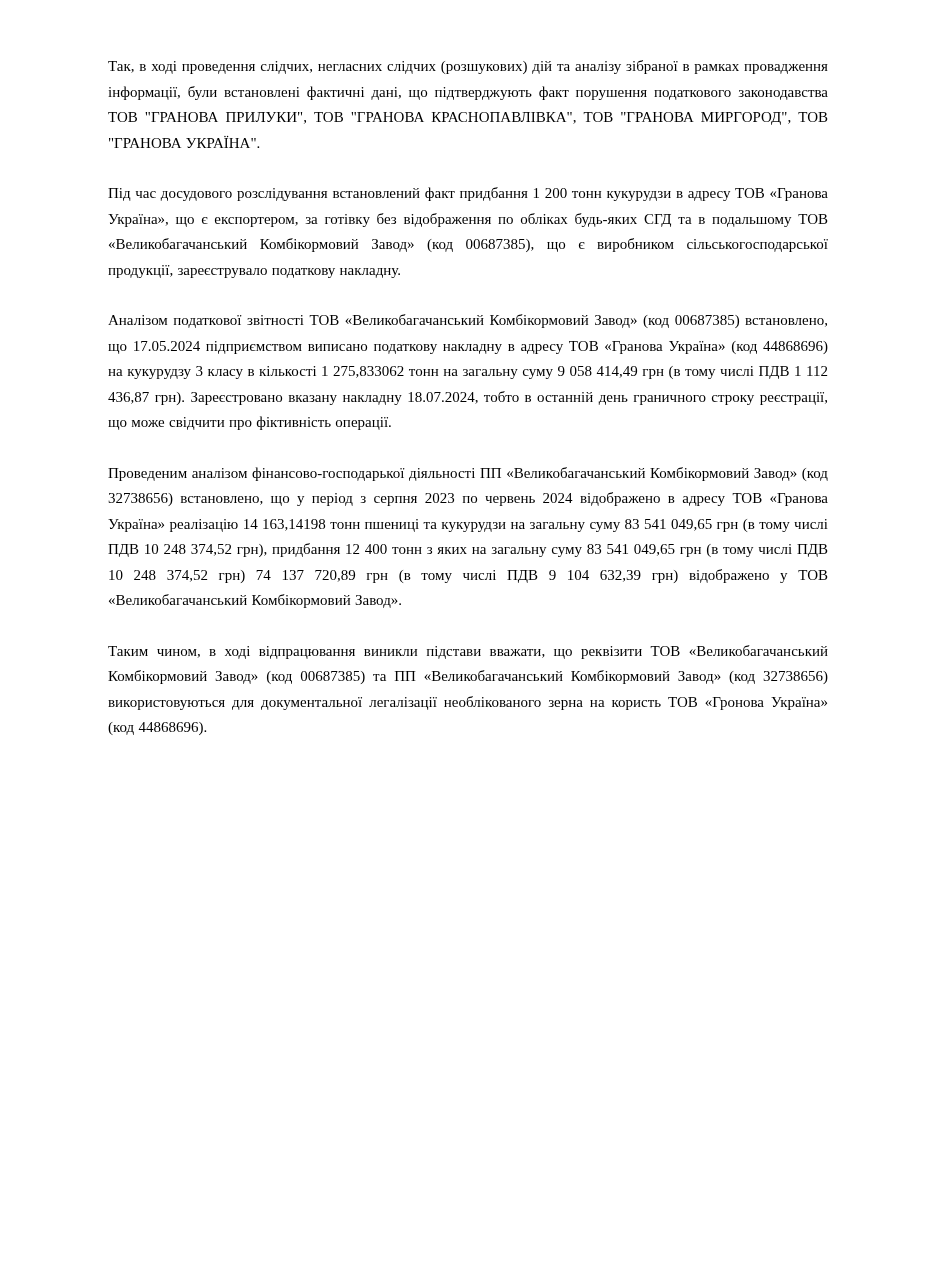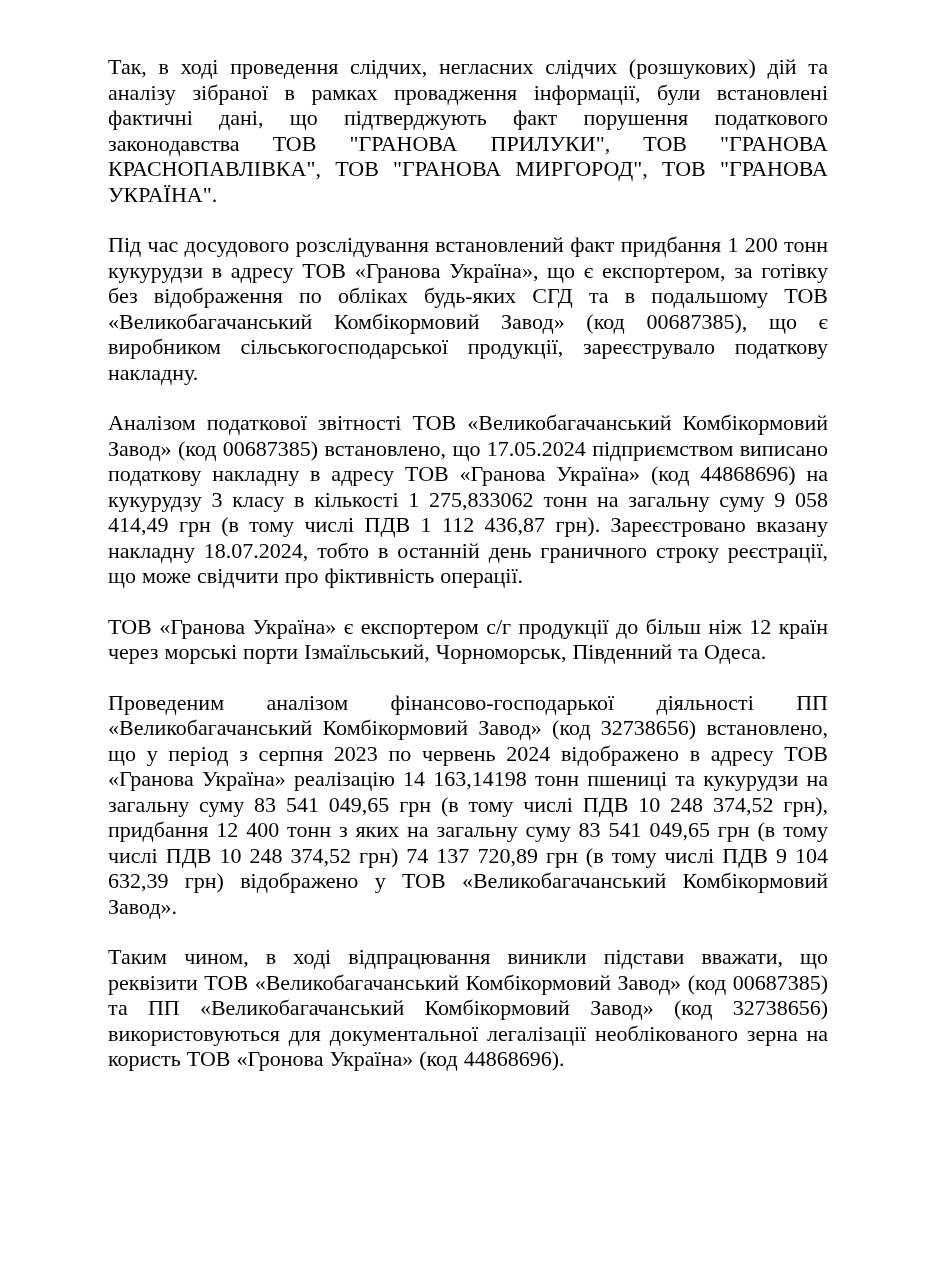--- a/index.html
+++ b/index.html
@@ -14,31 +14,30 @@
   }
   .page {
     box-sizing: border-box;
     width: 936px;
     height: 1280px;
     background: #ffffff;
     padding: 54px 108px 40px 108px;
   }
   .doc-paragraph {
     font-family: "Liberation Serif", serif;
-    font-size: 22px;
+    font-size: 15px;
     line-height: 25.5px;
     color: #000000;
     text-align: justify;
     margin: 0 0 25px 0;
     word-spacing: 0.5px;
   }
 </style>
 </head>
 <body>
 
 <div class="page">
   <p class="doc-paragraph">Так, в ході проведення слідчих, негласних слідчих (розшукових) дій та аналізу зібраної в рамках провадження інформації, були встановлені фактичні дані, що підтверджують факт порушення податкового законодавства ТОВ "ГРАНОВА ПРИЛУКИ", ТОВ "ГРАНОВА КРАСНОПАВЛІВКА", ТОВ "ГРАНОВА МИРГОРОД", ТОВ "ГРАНОВА УКРАЇНА".</p>
   <p class="doc-paragraph">Під час досудового розслідування встановлений факт придбання 1 200 тонн кукурудзи в адресу ТОВ «Гранова Україна», що є експортером, за готівку без відображення по обліках будь-яких СГД та в подальшому ТОВ «Великобагачанський Комбікормовий Завод» (код 00687385), що є виробником сільськогосподарської продукції, зареєструвало податкову накладну.</p>
   <p class="doc-paragraph">Аналізом податкової звітності ТОВ «Великобагачанський Комбікормовий Завод» (код 00687385) встановлено, що 17.05.2024 підприємством виписано податкову накладну в адресу ТОВ «Гранова Україна» (код 44868696) на кукурудзу 3 класу в кількості 1 275,833062 тонн на загальну суму 9 058 414,49 грн (в тому числі ПДВ 1 112 436,87 грн). Зареєстровано вказану накладну 18.07.2024, тобто в останній день граничного строку реєстрації, що може свідчити про фіктивність операції.</p>
-  <p class="doc-paragraph">ТОВ «Гранова Україна» є експортером с/г продукції до більш ніж 12 країн через морські порти Ізмаїльський, Чорноморськ, Південний та Одеса.</p>
   <p class="doc-paragraph">Проведеним аналізом фінансово-господарької діяльності ПП «Великобагачанський Комбікормовий Завод» (код 32738656) встановлено, що у період з серпня 2023 по червень 2024 відображено в адресу ТОВ «Гранова Україна» реалізацію 14 163,14198 тонн пшениці та кукурудзи на загальну суму 83 541 049,65 грн (в тому числі ПДВ 10 248 374,52 грн), придбання 12 400 тонн з яких на загальну суму 83 541 049,65 грн (в тому числі ПДВ 10 248 374,52 грн) 74 137 720,89 грн (в тому числі ПДВ 9 104 632,39 грн) відображено у ТОВ «Великобагачанський Комбікормовий Завод».</p>
   <p class="doc-paragraph">Таким чином, в ході відпрацювання виникли підстави вважати, що реквізити ТОВ «Великобагачанський Комбікормовий Завод» (код 00687385) та ПП «Великобагачанський Комбікормовий Завод» (код 32738656) використовуються для документальної легалізації необлікованого зерна на користь ТОВ «Гронова Україна» (код 44868696).</p>
 </div>
 
 </body></html>

